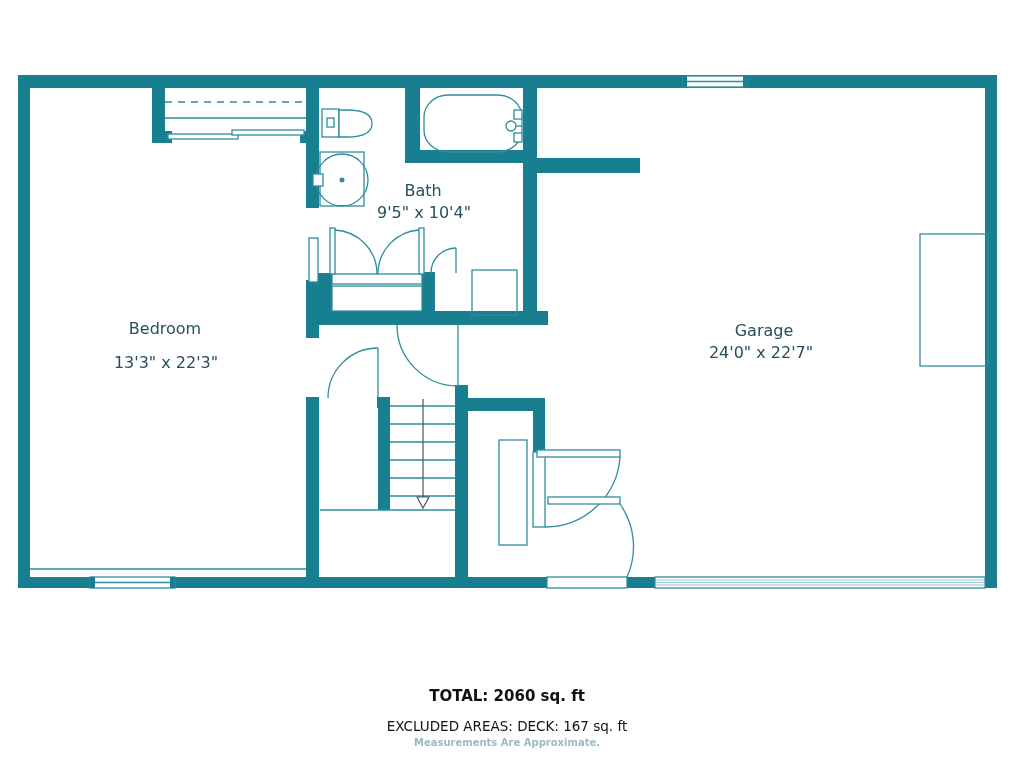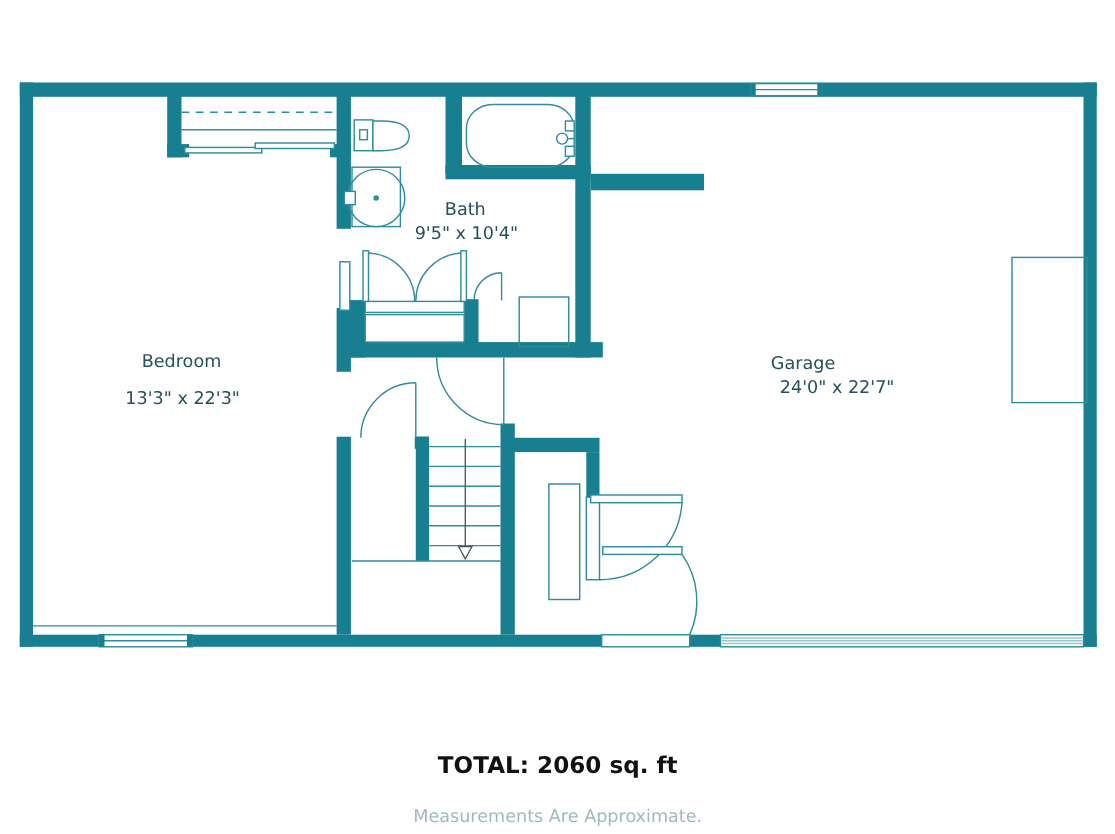--- a/index.html
+++ b/index.html
@@ -13,22 +13,22 @@
   .w{fill:var(--wall);stroke:none;}
   .tl{fill:none;stroke:var(--line);stroke-width:1.3;}
   .tf{fill:#fff;stroke:var(--line);stroke-width:1.3;}
   .gl{fill:none;stroke:var(--light-line);stroke-width:1.2;}
   .dk{fill:none;stroke:var(--dark-line);stroke-width:1.2;}
   .dash{fill:none;stroke:var(--line);stroke-width:1.5;stroke-dasharray:7 6;}
   .room-label{position:absolute;transform:translate(-50%,-50%);color:var(--label);
               font-size:16px;white-space:nowrap;}
   .footer-line{position:absolute;left:507px;transform:translate(-50%,-50%);
                color:var(--footer-text);font-size:13.5px;white-space:nowrap;}
-  .footer-total{font-weight:bold;font-size:21px;}
-  .footer-disclaimer{color:var(--footer-muted);font-size:16px;}
+  .footer-total{font-weight:bold;font-size:15px;}
+  .footer-disclaimer{color:var(--footer-muted);font-size:10px;font-weight:bold;}
 </style>
 </head>
 <body>
 
 <div id="stage">
 
   <svg id="plan-svg" width="1014" height="660" viewBox="0 0 1014 660">
 
     <g>
       <rect class="w" x="18" y="75" width="979" height="13"></rect>
@@ -168,18 +168,19 @@
       <rect class="tl" x="920" y="234" width="68" height="132"></rect>
     </g>
   </svg>
 
   <div class="room-label" style="left:165px;top:328px;text-align:right;">Bedroom</div>
   <div class="room-label" style="left:166px;top:362px;">13'3" x 22'3"</div>
 
   <div class="room-label" style="left:423px;top:190px;">Bath</div>
   <div class="room-label" style="left:424px;top:212px;">9'5" x 10'4"</div>
 
-  <div class="room-label" style="left:730px;top:330px;">Garage</div>
+  <div class="room-label" style="left:764px;top:330px;">Garage</div>
   <div class="room-label" style="left:761px;top:352px;">24'0" x 22'7"</div>
 
   <div class="footer-line footer-total" style="top:696px;">TOTAL: 2060 sq. ft</div>
+  <div class="footer-line" style="top:726px;">EXCLUDED AREAS: DECK: 167 sq. ft</div>
   <div class="footer-line footer-disclaimer" style="top:742px;">Measurements Are Approximate.</div>
 </div>
 
 </body></html>

